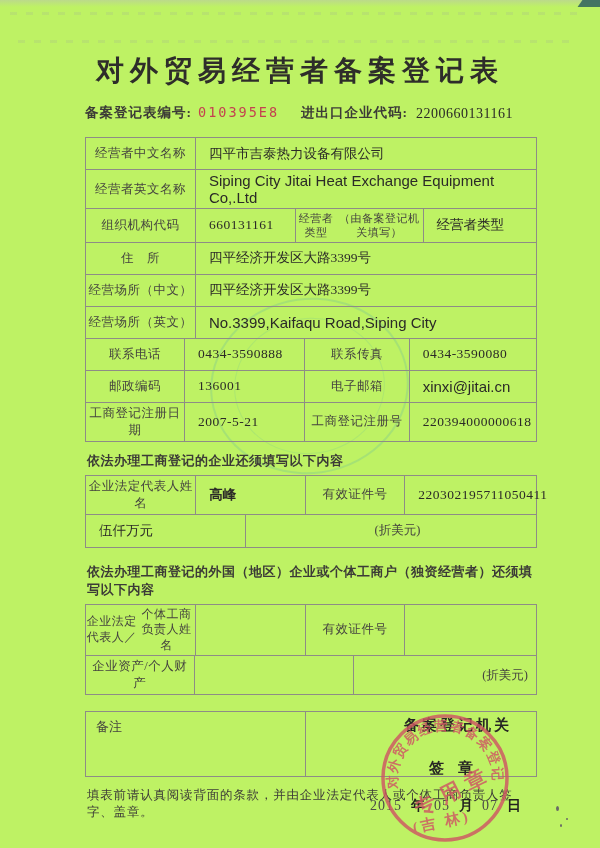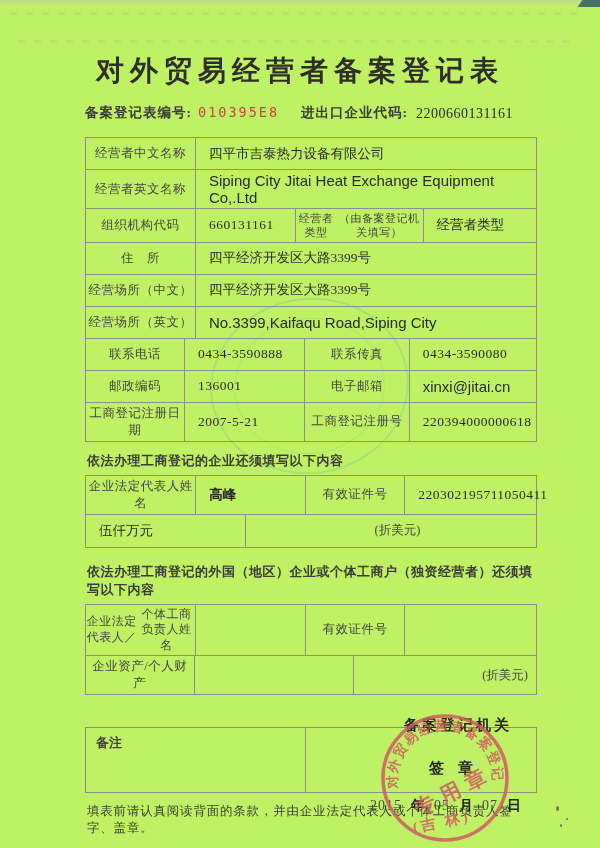--- a/index.html
+++ b/index.html
@@ -38,21 +38,21 @@
   .td.val.en{font-family:"Liberation Sans","DejaVu Sans",sans-serif;font-size:15px;}
   .td.val.num{letter-spacing:.5px;}
   .td.two-line{flex-direction:row;justify-content:center;line-height:1.3;font-size:11px;}
   .td.note-usd{justify-content:flex-end;padding-right:8px;font-size:12.5px;color:#45443f;}
   .bold{font-weight:700;}
 
   .sec-h{font-size:13px;font-weight:700;color:#3c3b37;letter-spacing:.5px;margin:10px 0 5px 2px;}
   .sec-h.second{margin-top:15px;}
   .t23 .tr{min-height:32px;}
 
-  .remarks{margin-top:32px;font-weight:bold;}
+  .remarks{margin-top:16px;}
   .remarks .tr{min-height:64px;}
   .remarks .td.lab-remark{align-items:flex-start;padding:6px 0 0 10px;font-size:13px;color:#45443f;}
 
   .note{margin:10px 0 0 2px;font-size:12.5px;color:#3c3b37;letter-spacing:.8px;}
 
   .authority{position:absolute;left:404px;top:716px;font-size:15px;font-weight:700;letter-spacing:3px;color:#272624;}
   .signblock{position:absolute;left:429px;top:759px;font-size:15px;font-weight:700;letter-spacing:14px;color:#272624;}
   .dateline{position:absolute;left:366px;top:797px;display:flex;align-items:baseline;font-size:14px;}
   .dateline .digit{color:#4c4b48;letter-spacing:1px;margin:0 4px;}
   .dateline .cjk{font-weight:700;color:#23221f;margin:0 5px;}

